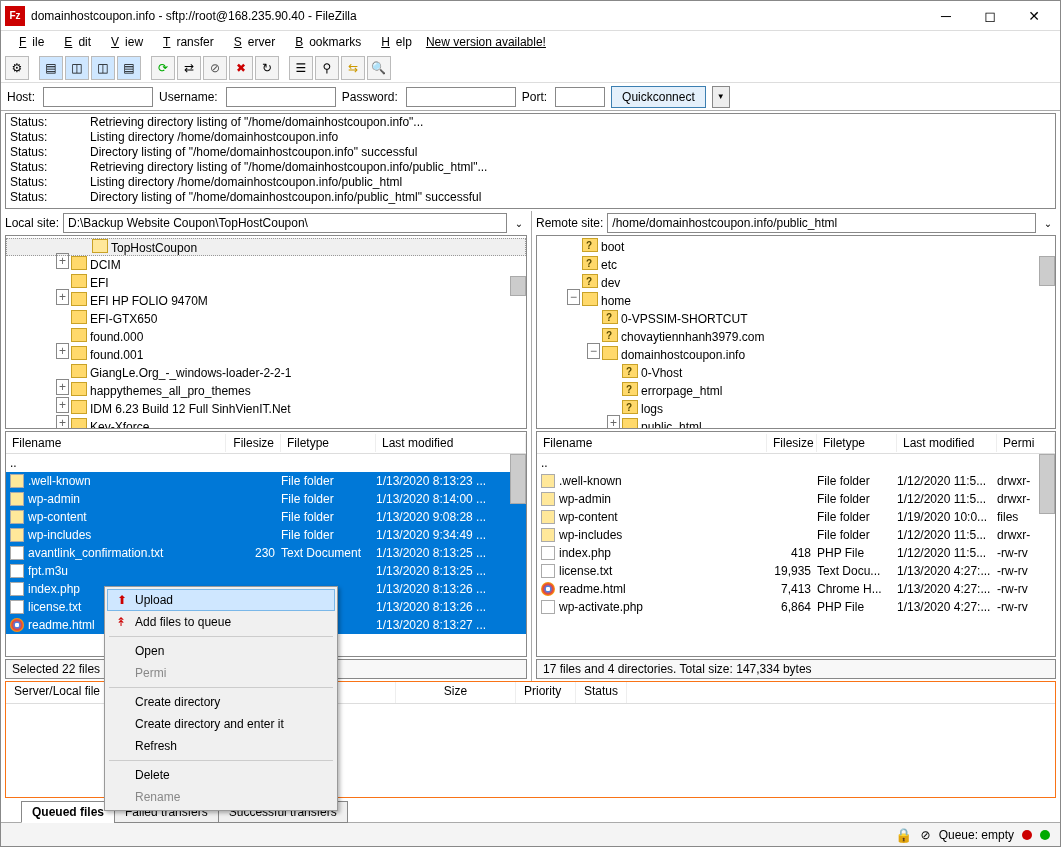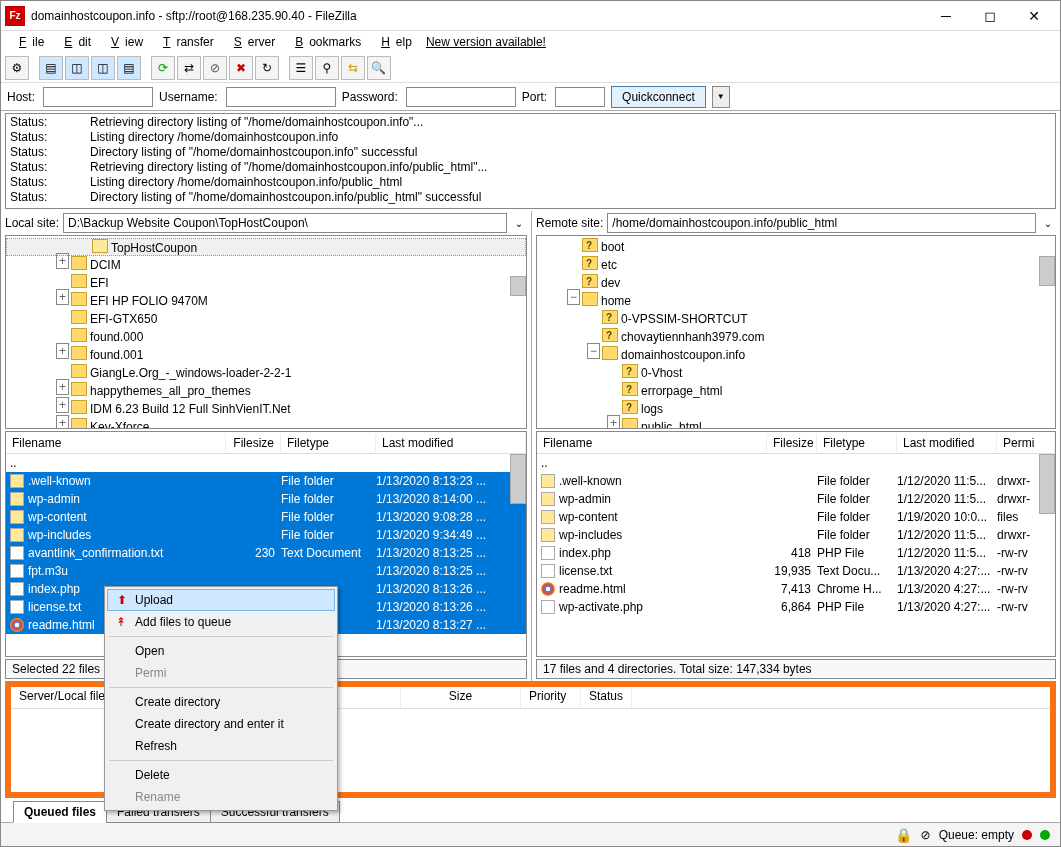--- a/index.html
+++ b/index.html
@@ -40,24 +40,24 @@
 .filelist { border:1px solid #888; margin:0 4px 2px 4px; background:#fff; display:flex; flex-direction:column; }
 .fl-head { display:flex; background:#fff; border-bottom:1px solid #ddd; height:22px; align-items:center; }
 .fl-head div { padding:2px 6px; border-right:1px solid #eee; }
 .fl-body { overflow:auto; position:relative; }
 .fl-row { display:flex; align-items:center; height:18px; padding-left:4px; }
 .fl-row.selected { background:#0078d7; color:#fff; }
 .fl-row .ic { width:14px; height:14px; margin-right:4px; border:1px solid #aaa; background:#ffe89a; }
 .fl-row .ic.file { background:#fff; }
 .fl-row .ic.chrome { background:radial-gradient(circle,#fff 20%,#4285f4 25%,#ea4335 50%,#fbbc05 75%,#34a853 100%); border-radius:50%; border:none; }
 .status-local,.status-remote { padding:2px 6px; border:1px solid #888; margin:0 4px 2px 4px; background:#f8f8f8; height:20px; }
-.queue { border:6px solid #f97316; margin:0 4px; background:#fff; flex:1; }
+.queue { border:1px solid #f97316; margin:0 4px; background:#fff; flex:1; }
 .queue-head { display:flex; border-bottom:1px solid #ddd; height:22px; }
 .queue-head div { padding:2px 8px; border-right:1px solid #eee; }
-.tabs { display:flex; padding:2px 4px 0 12px; }
+.tabs { display:flex; padding:2px 4px 0 20px; }
 .tab { border:1px solid #888; padding:3px 10px; background:#f0f0f0; margin-right:-1px; position:relative; top:1px; }
 .tab.active { background:#fff; font-weight:bold; border-bottom:1px solid #fff; }
 .statusbar { height:24px; border-top:1px solid #aaa; display:flex; align-items:center; justify-content:flex-end; padding:0 10px; gap:8px; background:#f4f4f4; }
 .ctx-menu { position:absolute; background:#f0f0f0; border:1px solid #999; box-shadow:2px 2px 4px rgba(0,0,0,0.3); width:234px; z-index:100; padding:2px; }
 .ctx-item { display:flex; align-items:center; height:22px; padding:0 8px 0 28px; position:relative; }
 .ctx-item.hover { background:#cfe7ff; border:1px solid #7ab7e8; padding:0 7px 0 27px; }
 .ctx-item.disabled { color:#888; }
 .ctx-sep { height:1px; background:#ccc; margin:3px 2px; }
 .ctx-ic { position:absolute; left:6px; width:16px; height:16px; display:flex; align-items:center; justify-content:center; }
 .scrollthumb { position:absolute; right:0; width:16px; background:#ccc; border:1px solid #aaa; }

